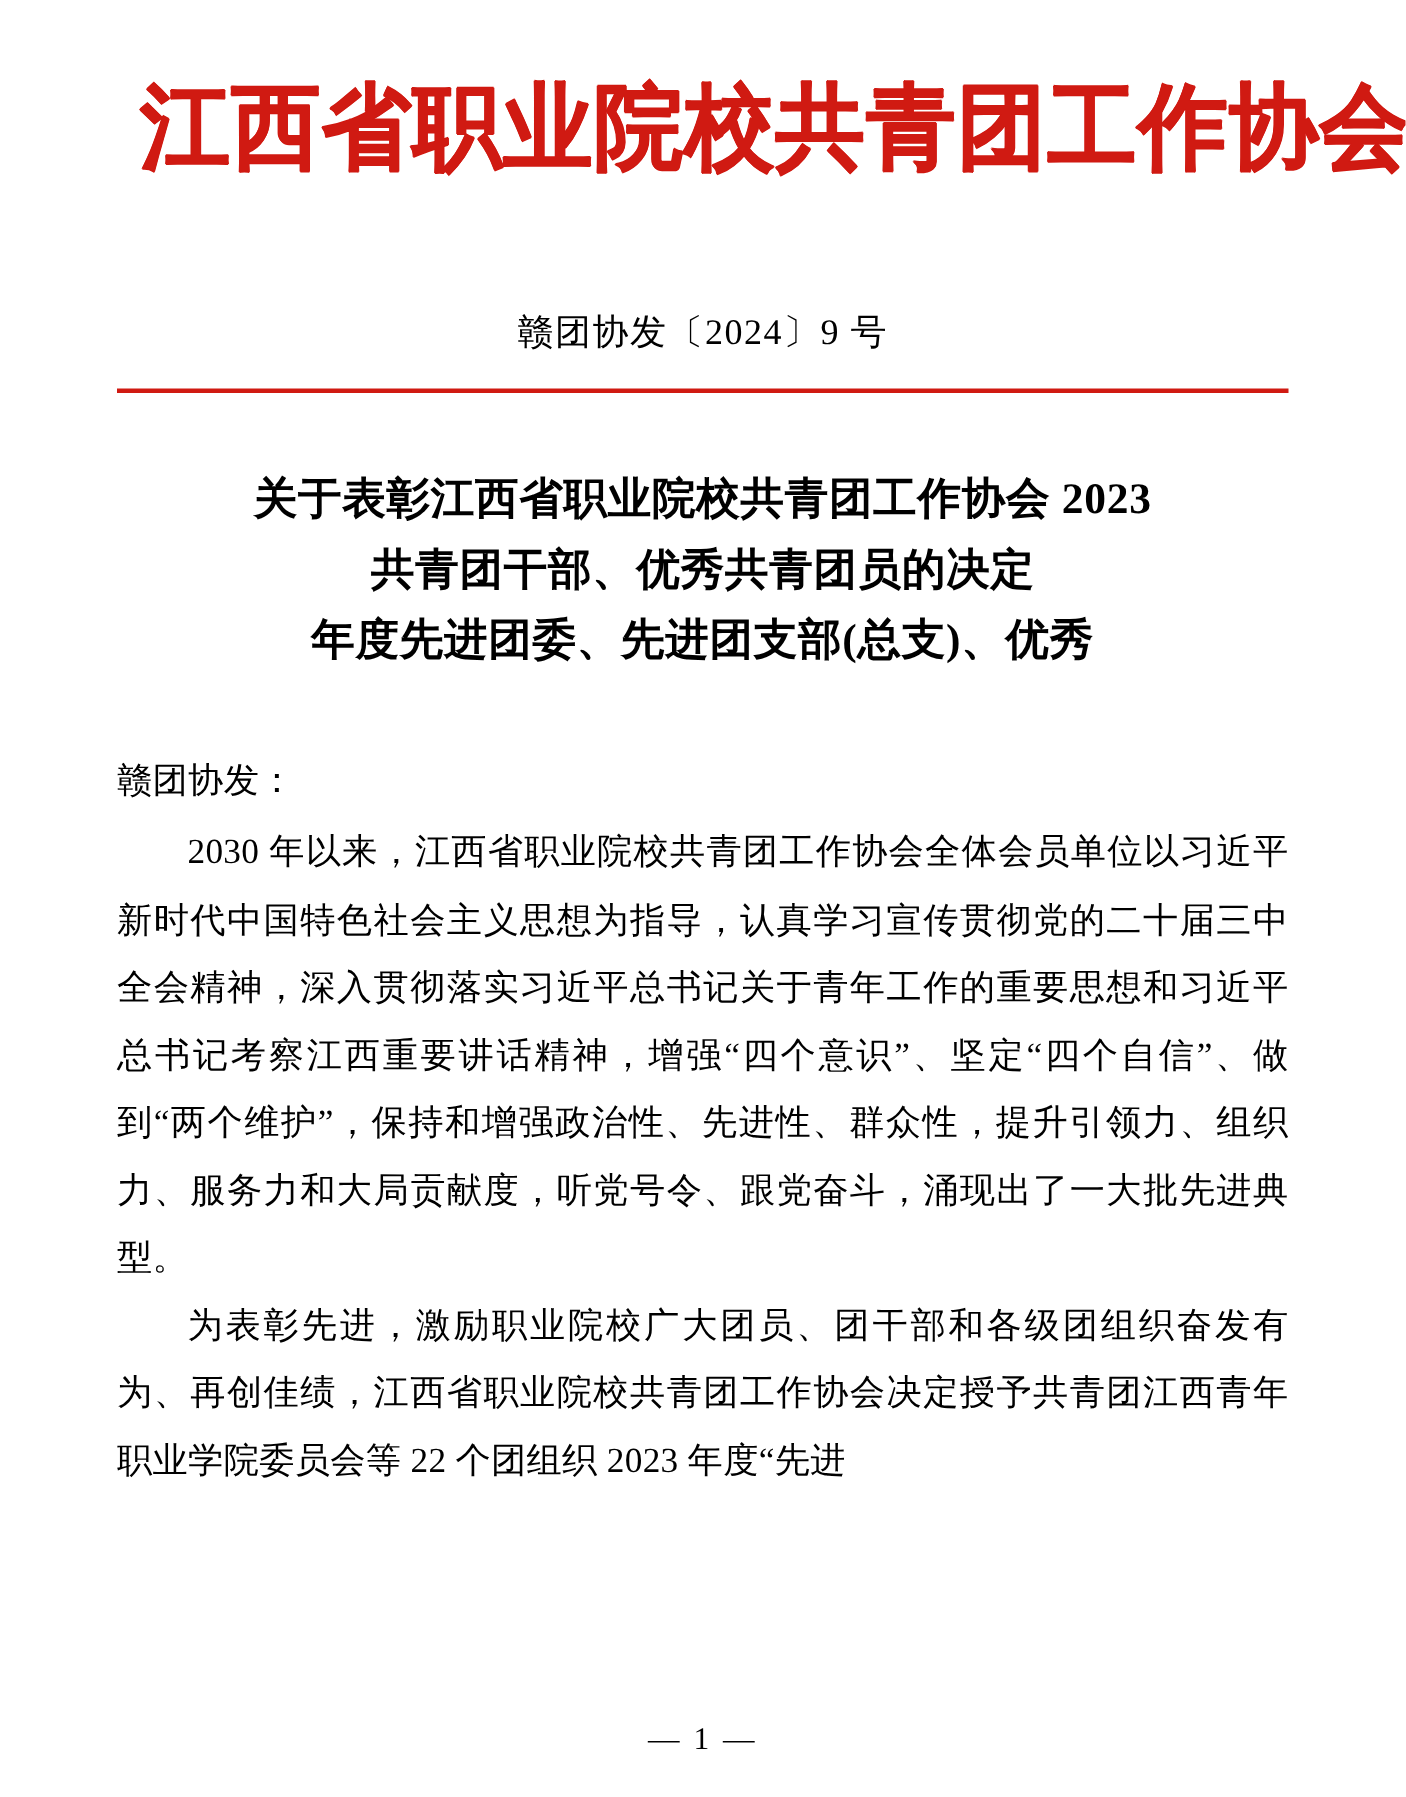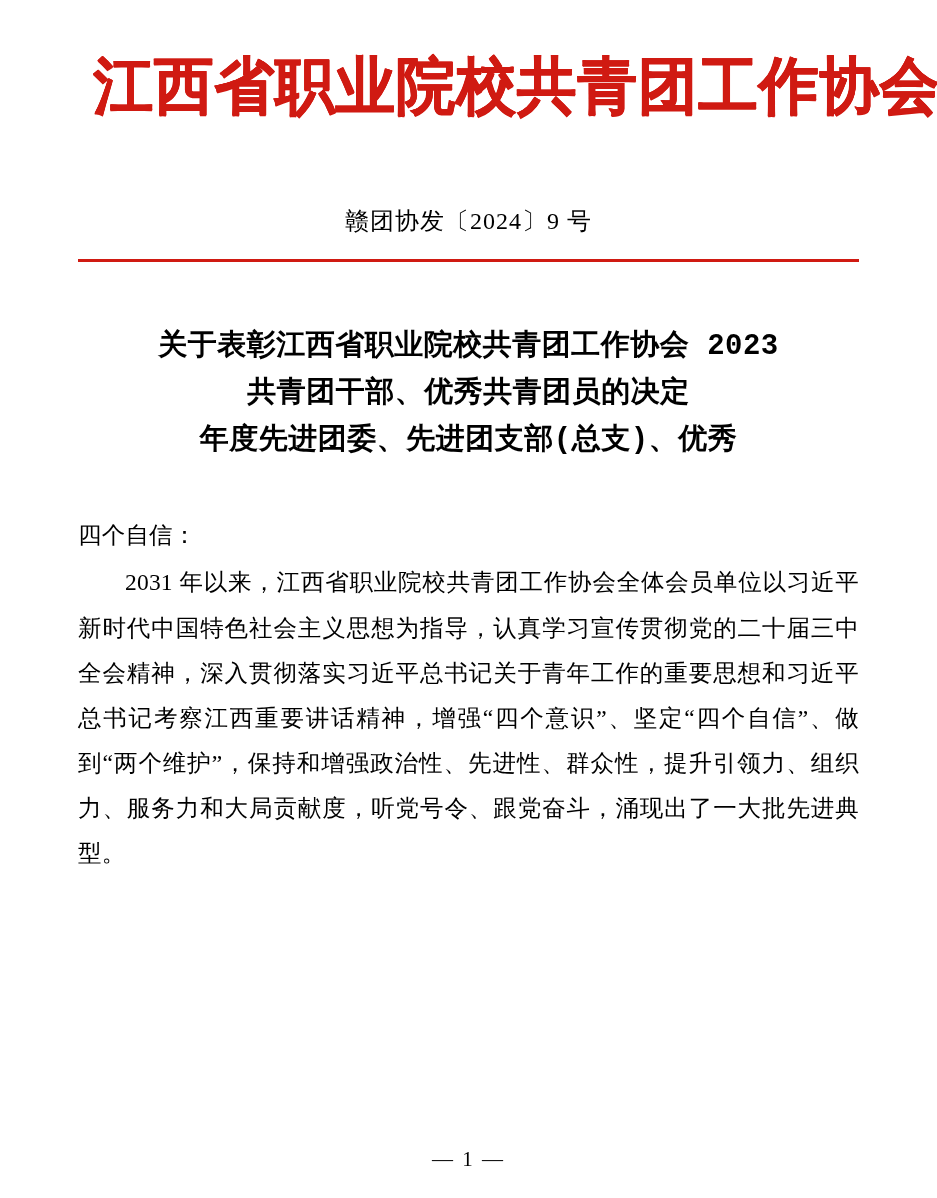--- a/index.html
+++ b/index.html
@@ -57,28 +57,27 @@
   
   .red-rule {
     margin: 22px 0 0 0;
     height: 3px;
     background: #d01a12;
     width: 100%;
   }
 
   
   .doc-title {
-    margin-top: 62px;
+    margin-top: 48px;
     text-align: center;
     font-weight: bold;
     font-size: 29px;
     line-height: 1.62;
     letter-spacing: 0.5px;
     padding: 0 6px;
-    font-family: Liberation Mono, monospace;
   }
 
   
   .body-block {
     margin-top: 48px;
     font-size: 23.5px;
     line-height: 1.92;
     letter-spacing: 0.2px;
     text-align: justify;
     text-justify: inter-ideograph;
@@ -115,19 +114,20 @@
 
   <div class="red-rule"></div>
 
   <div class="doc-title">
     <div>关于表彰江西省职业院校共青团工作协会 2023</div>
     <div>共青团干部、优秀共青团员的决定</div>
     <div>年度先进团委、先进团支部(总支)、优秀</div>
   </div>
 
   <div class="body-block">
-    <p class="salutation">四个自信：</p>
-    <p class="para">2031 年以来，江西省职业院校共青团工作协会全体会员单位以习近平新时代中国特色社会主义思想为指导，认真学习宣传贯彻党的二十届三中全会精神，深入贯彻落实习近平总书记关于青年工作的重要思想和习近平总书记考察江西重要讲话精神，增强“四个意识”、坚定“四个自信”、做到“两个维护”，保持和增强政治性、先进性、群众性，提升引领力、组织力、服务力和大局贡献度，听党号令、跟党奋斗，涌现出了一大批先进典型。</p>
+    <p class="salutation">赣团协发：</p>
+    <p class="para">2030 年以来，江西省职业院校共青团工作协会全体会员单位以习近平新时代中国特色社会主义思想为指导，认真学习宣传贯彻党的二十届三中全会精神，深入贯彻落实习近平总书记关于青年工作的重要思想和习近平总书记考察江西重要讲话精神，增强“四个意识”、坚定“四个自信”、做到“两个维护”，保持和增强政治性、先进性、群众性，提升引领力、组织力、服务力和大局贡献度，听党号令、跟党奋斗，涌现出了一大批先进典型。</p>
+    <p class="para">为表彰先进，激励职业院校广大团员、团干部和各级团组织奋发有为、再创佳绩，江西省职业院校共青团工作协会决定授予共青团江西青年职业学院委员会等 22 个团组织 2023 年度“先进</p>
   </div>
 
   <div class="page-number">— 1 —</div>
 
 </div>
 
 </body></html>

